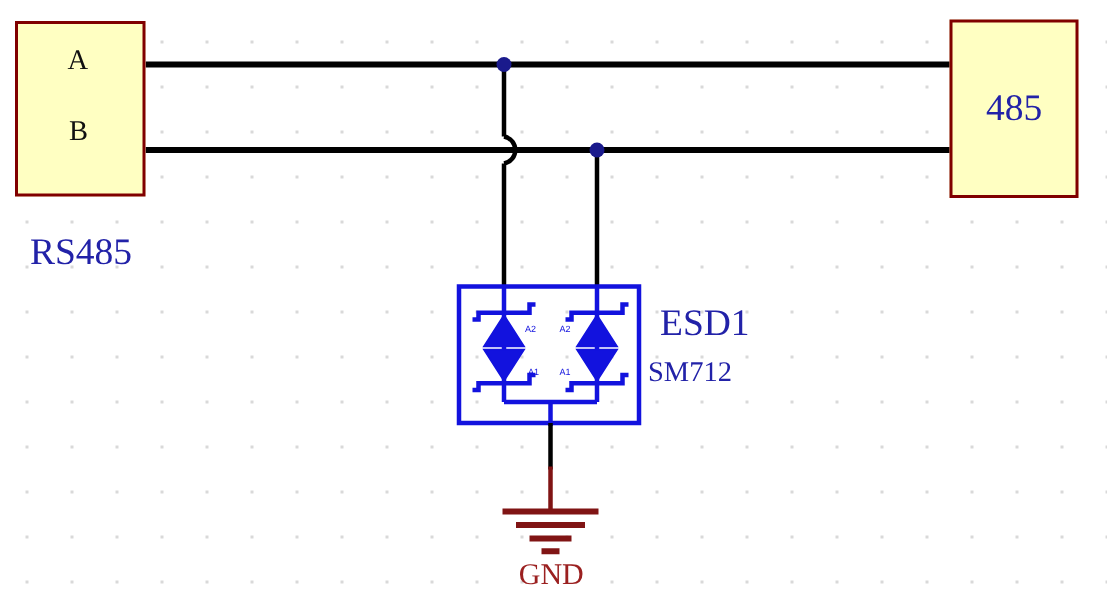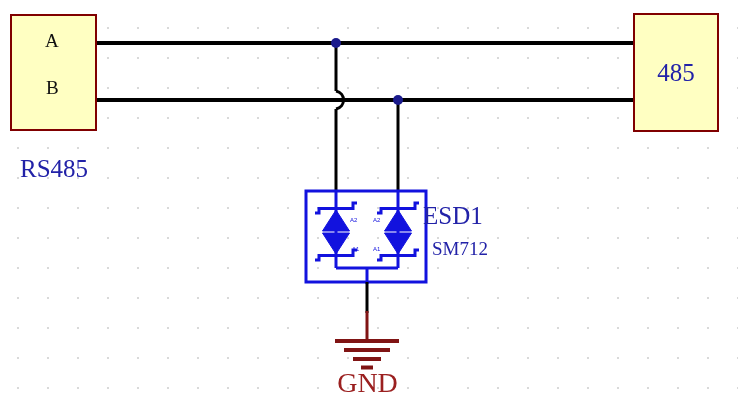--- a/index.html
+++ b/index.html
@@ -16,24 +16,24 @@
   .blk-rs485{left:10px;top:14px;width:83px;height:113px;}
   .blk-driver{left:633px;top:13px;width:82px;height:115px;
     display:flex;flex-direction:column;align-items:center;justify-content:center;}
   .pin-label{position:absolute;color:#101010;font-size:19px;line-height:19px;}
   .pin-a{left:45px;top:31px;}
   .pin-b{left:46px;top:78px;}
   .blue-text{color:#2222A8;}
   .caption-rs485{position:absolute;left:14px;top:139px;width:80px;text-align:center;
     font-size:25px;line-height:25px;margin-top:17px;}
   .driver-line{font-size:25px;line-height:24px;text-align:center;}
-  .esd-designator{position:absolute;left:423px;top:203px;font-size:25px;line-height:25px;}
+  .esd-designator{position:absolute;left:440px;top:203px;font-size:25px;line-height:25px;}
   .esd-part{position:absolute;left:432px;top:236px;font-size:19px;line-height:25px;}
   .gnd-caption{position:absolute;left:330px;top:371px;width:75px;text-align:center;
-    color:#9B2020;font-size:28px;line-height:24px;}
+    color:#9B2020;font-size:20px;line-height:24px;}
   .tiny-pin{position:absolute;color:#1212DE;font-size:6px;line-height:6px;
     font-family:"Liberation Sans",sans-serif;}
   .tp-tl{left:350px;top:217px;}
   .tp-tr{left:373px;top:217px;}
   .tp-bl{left:352px;top:246px;}
   .tp-br{left:373px;top:246px;}
 </style>
 </head>
 <body>
 

